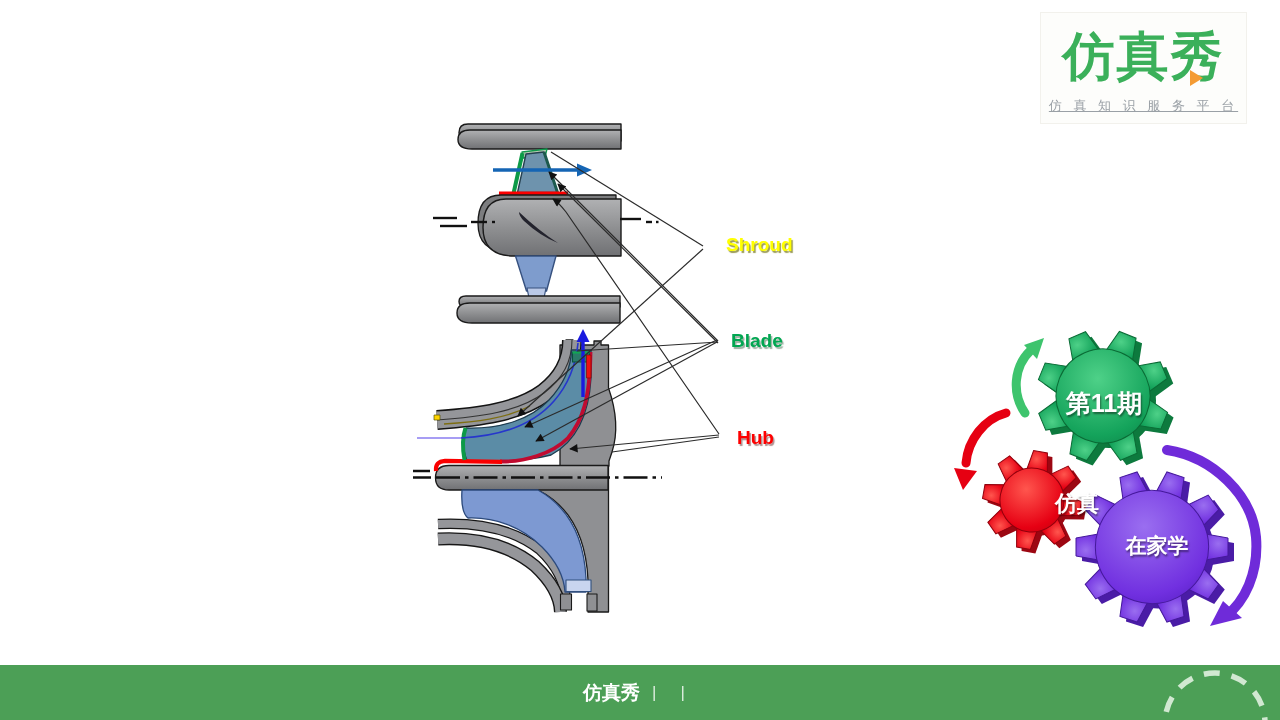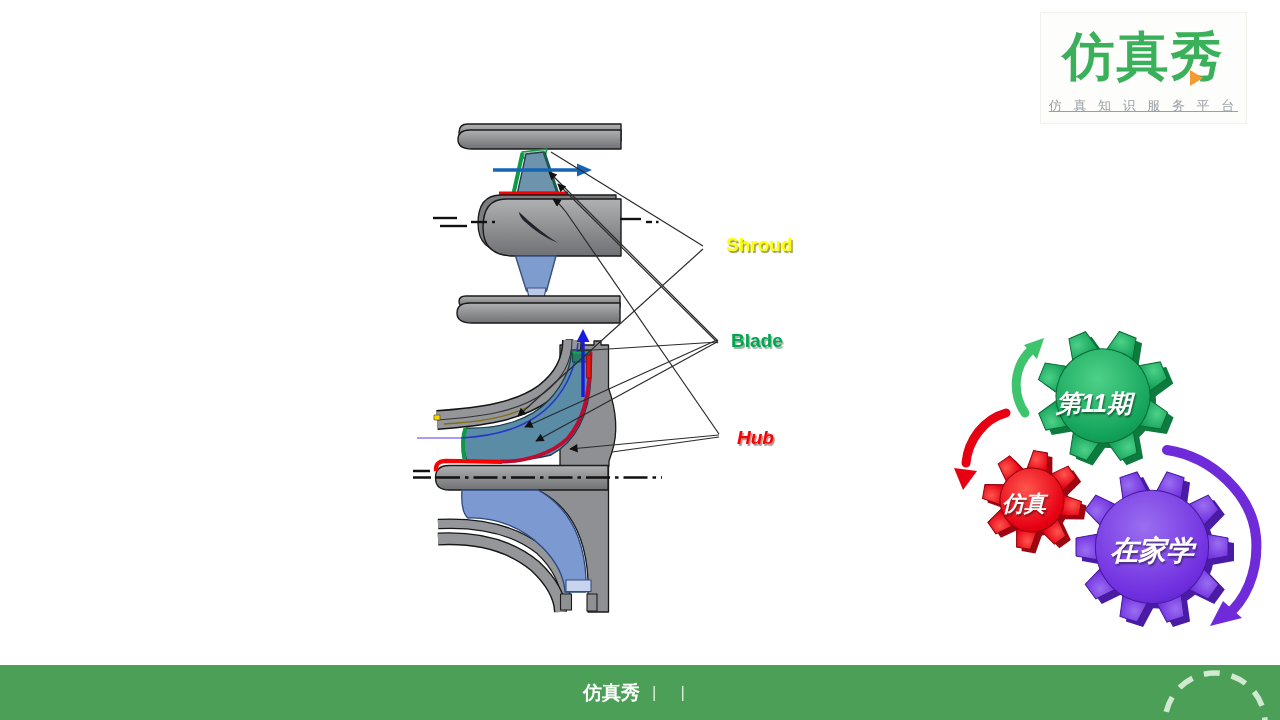--- a/index.html
+++ b/index.html
@@ -14,28 +14,28 @@
   .logo-title{position:relative;display:inline-block;margin-top:16px;font-size:52px;font-weight:bold;
     letter-spacing:2px;line-height:1.05;}
   .logo-play{position:absolute;left:1190px;top:70px;width:0;height:0;z-index:4;
     border-left:13px solid #f49b33;border-top:8px solid transparent;border-bottom:8px solid transparent;}
   .logo-sub{margin-top:13px;font-size:13px;letter-spacing:4px;white-space:nowrap;text-decoration:underline;}
 
   
   .dlabel{position:absolute;z-index:3;font-size:19px;font-weight:bold;white-space:nowrap;}
   .lbl-shroud{left:726px;top:234px;text-shadow:1.5px 1.5px 1px #9a9a55;text-align:center;}
   .lbl-blade{left:731px;top:330px;text-shadow:1.5px 1.5px 1px #9ab0a0;}
-  .lbl-hub{left:737px;top:427px;text-shadow:1.5px 1.5px 1px #b09090;font-style:italic;}
-
-  
-  .glabel{position:absolute;z-index:3;color:#ffffff;font-weight:bold;text-align:left;
-    text-shadow:1px 2px 2px rgba(0,0,0,.45);white-space:nowrap;font-style:italic;}
+  .lbl-hub{left:737px;top:427px;text-shadow:1.5px 1.5px 1px #b09090;}
+
+  
+  .glabel{position:absolute;z-index:3;color:#ffffff;font-weight:bold;text-align:center;
+    text-shadow:1px 2px 2px rgba(0,0,0,.45);white-space:nowrap;}
   .glabel-1{left:1056px;top:387px;width:96px;font-size:25px;}
-  .glabel-2{left:1002px;top:489px;width:62px;font-size:22px;}
-  .glabel-3{left:1110px;top:532px;width:94px;font-size:28px;}
+  .glabel-2{left:1002px;top:489px;width:62px;font-size:22px;padding-left:44px;}
+  .glabel-3{left:1110px;top:532px;width:94px;font-size:21px;}
 
   
   .footer{position:absolute;left:0;top:665px;width:1280px;height:55px;z-index:2;
     display:flex;align-items:center;justify-content:center;color:#fff;font-size:19px;font-weight:bold;}
   .footer .sep{margin:0 12px;font-weight:normal;opacity:.8;font-size:17px;}
   .footer-arc{position:absolute;right:0;top:0;width:160px;height:55px;}
 </style>
 </head>
 <body>
 

